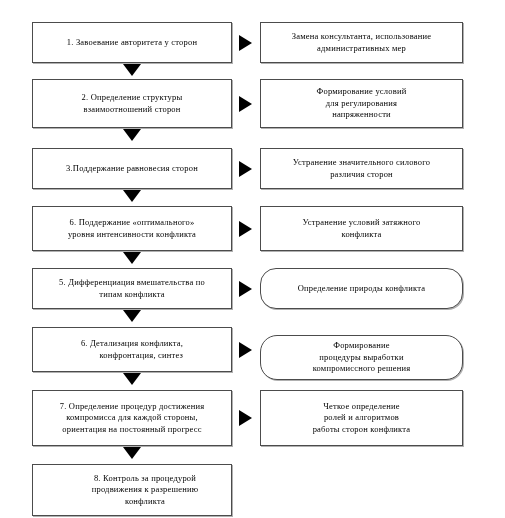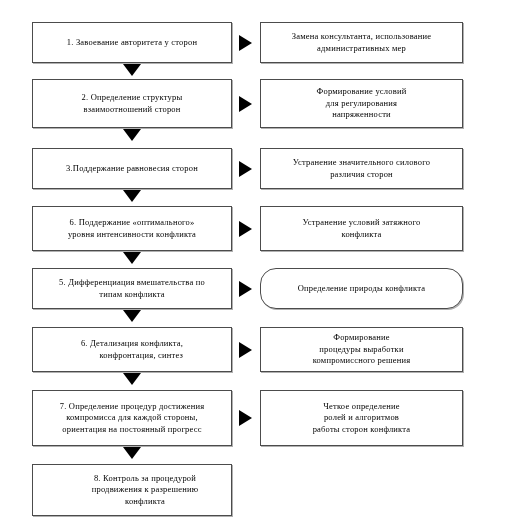--- a/index.html
+++ b/index.html
@@ -145,21 +145,21 @@
     </div>
   </div>
   <div class="arrow-down" style="top:310px;left:123px;"></div>
 
   <div class="row" style="top:327px;height:45px;">
     <div class="box box-left" style="top:0;height:45px;text-align:right;">
       <span class="box-text">6. Детализация конфликта,
 конфронтация, синтез</span>
     </div>
     <div class="arrow-right" style="top:15px;left:239px;"></div>
-    <div class="box box-right" style="top:0;height:45px;">
+    <div class="box box-right" style="top:8px;height:45px;border-radius:17px;">
       <span class="box-text">Формирование
 процедуры выработки
 компромиссного решения</span>
     </div>
   </div>
   <div class="arrow-down" style="top:373px;left:123px;"></div>
 
   <div class="row" style="top:390px;height:64px;">
     <div class="box box-left" style="top:0;height:56px;">
       <span class="box-text">7. Определение процедур достижения

